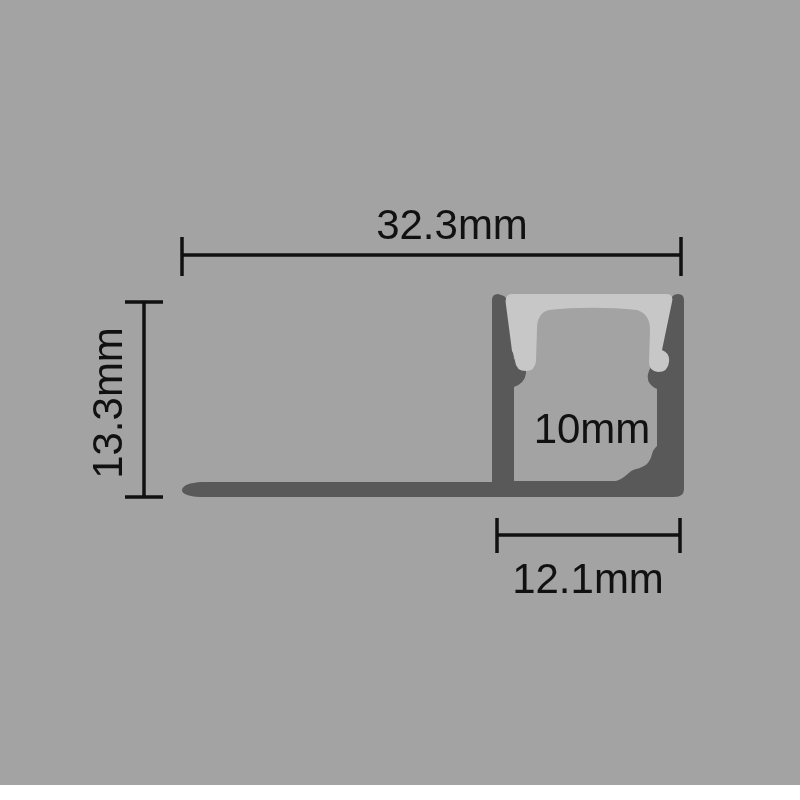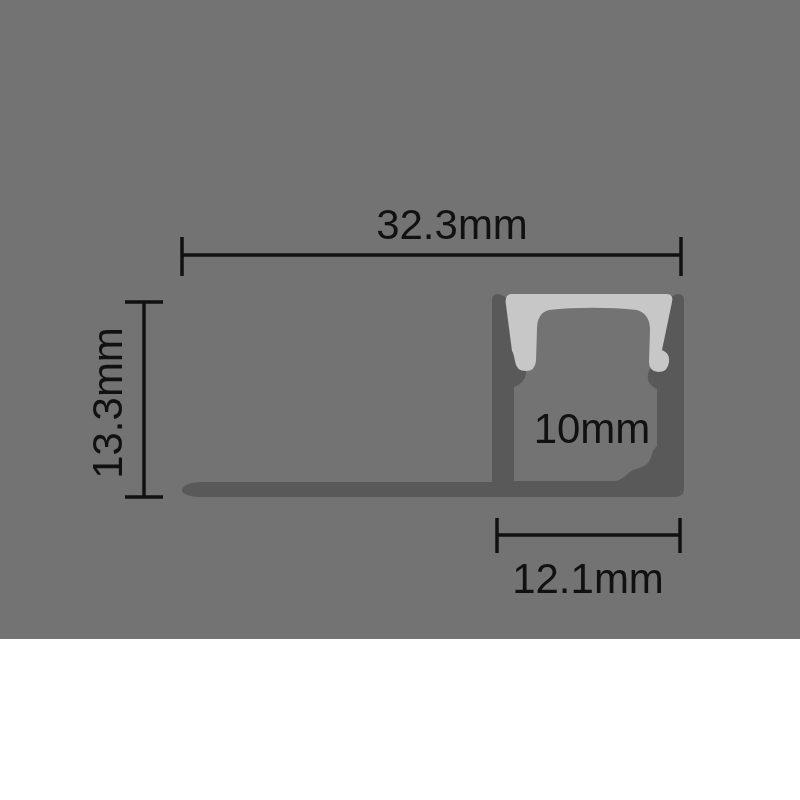--- a/index.html
+++ b/index.html
@@ -7,22 +7,22 @@
     padding: 0;
     width: 800px;
     height: 800px;
     background: #ffffff;
     overflow: hidden;
     font-family: "Liberation Sans", sans-serif;
   }
   .stage {
     position: relative;
     width: 800px;
-    height: 639px;
-    background: #737373;
+    height: 785px;
+    background: #a3a3a3;
   }
   svg.diagram {
     position: absolute;
     left: 0;
     top: 0;
     display: block;
   }
   text.dim-label {
     font-family: "Liberation Sans", sans-serif;
     font-size: 42px;

